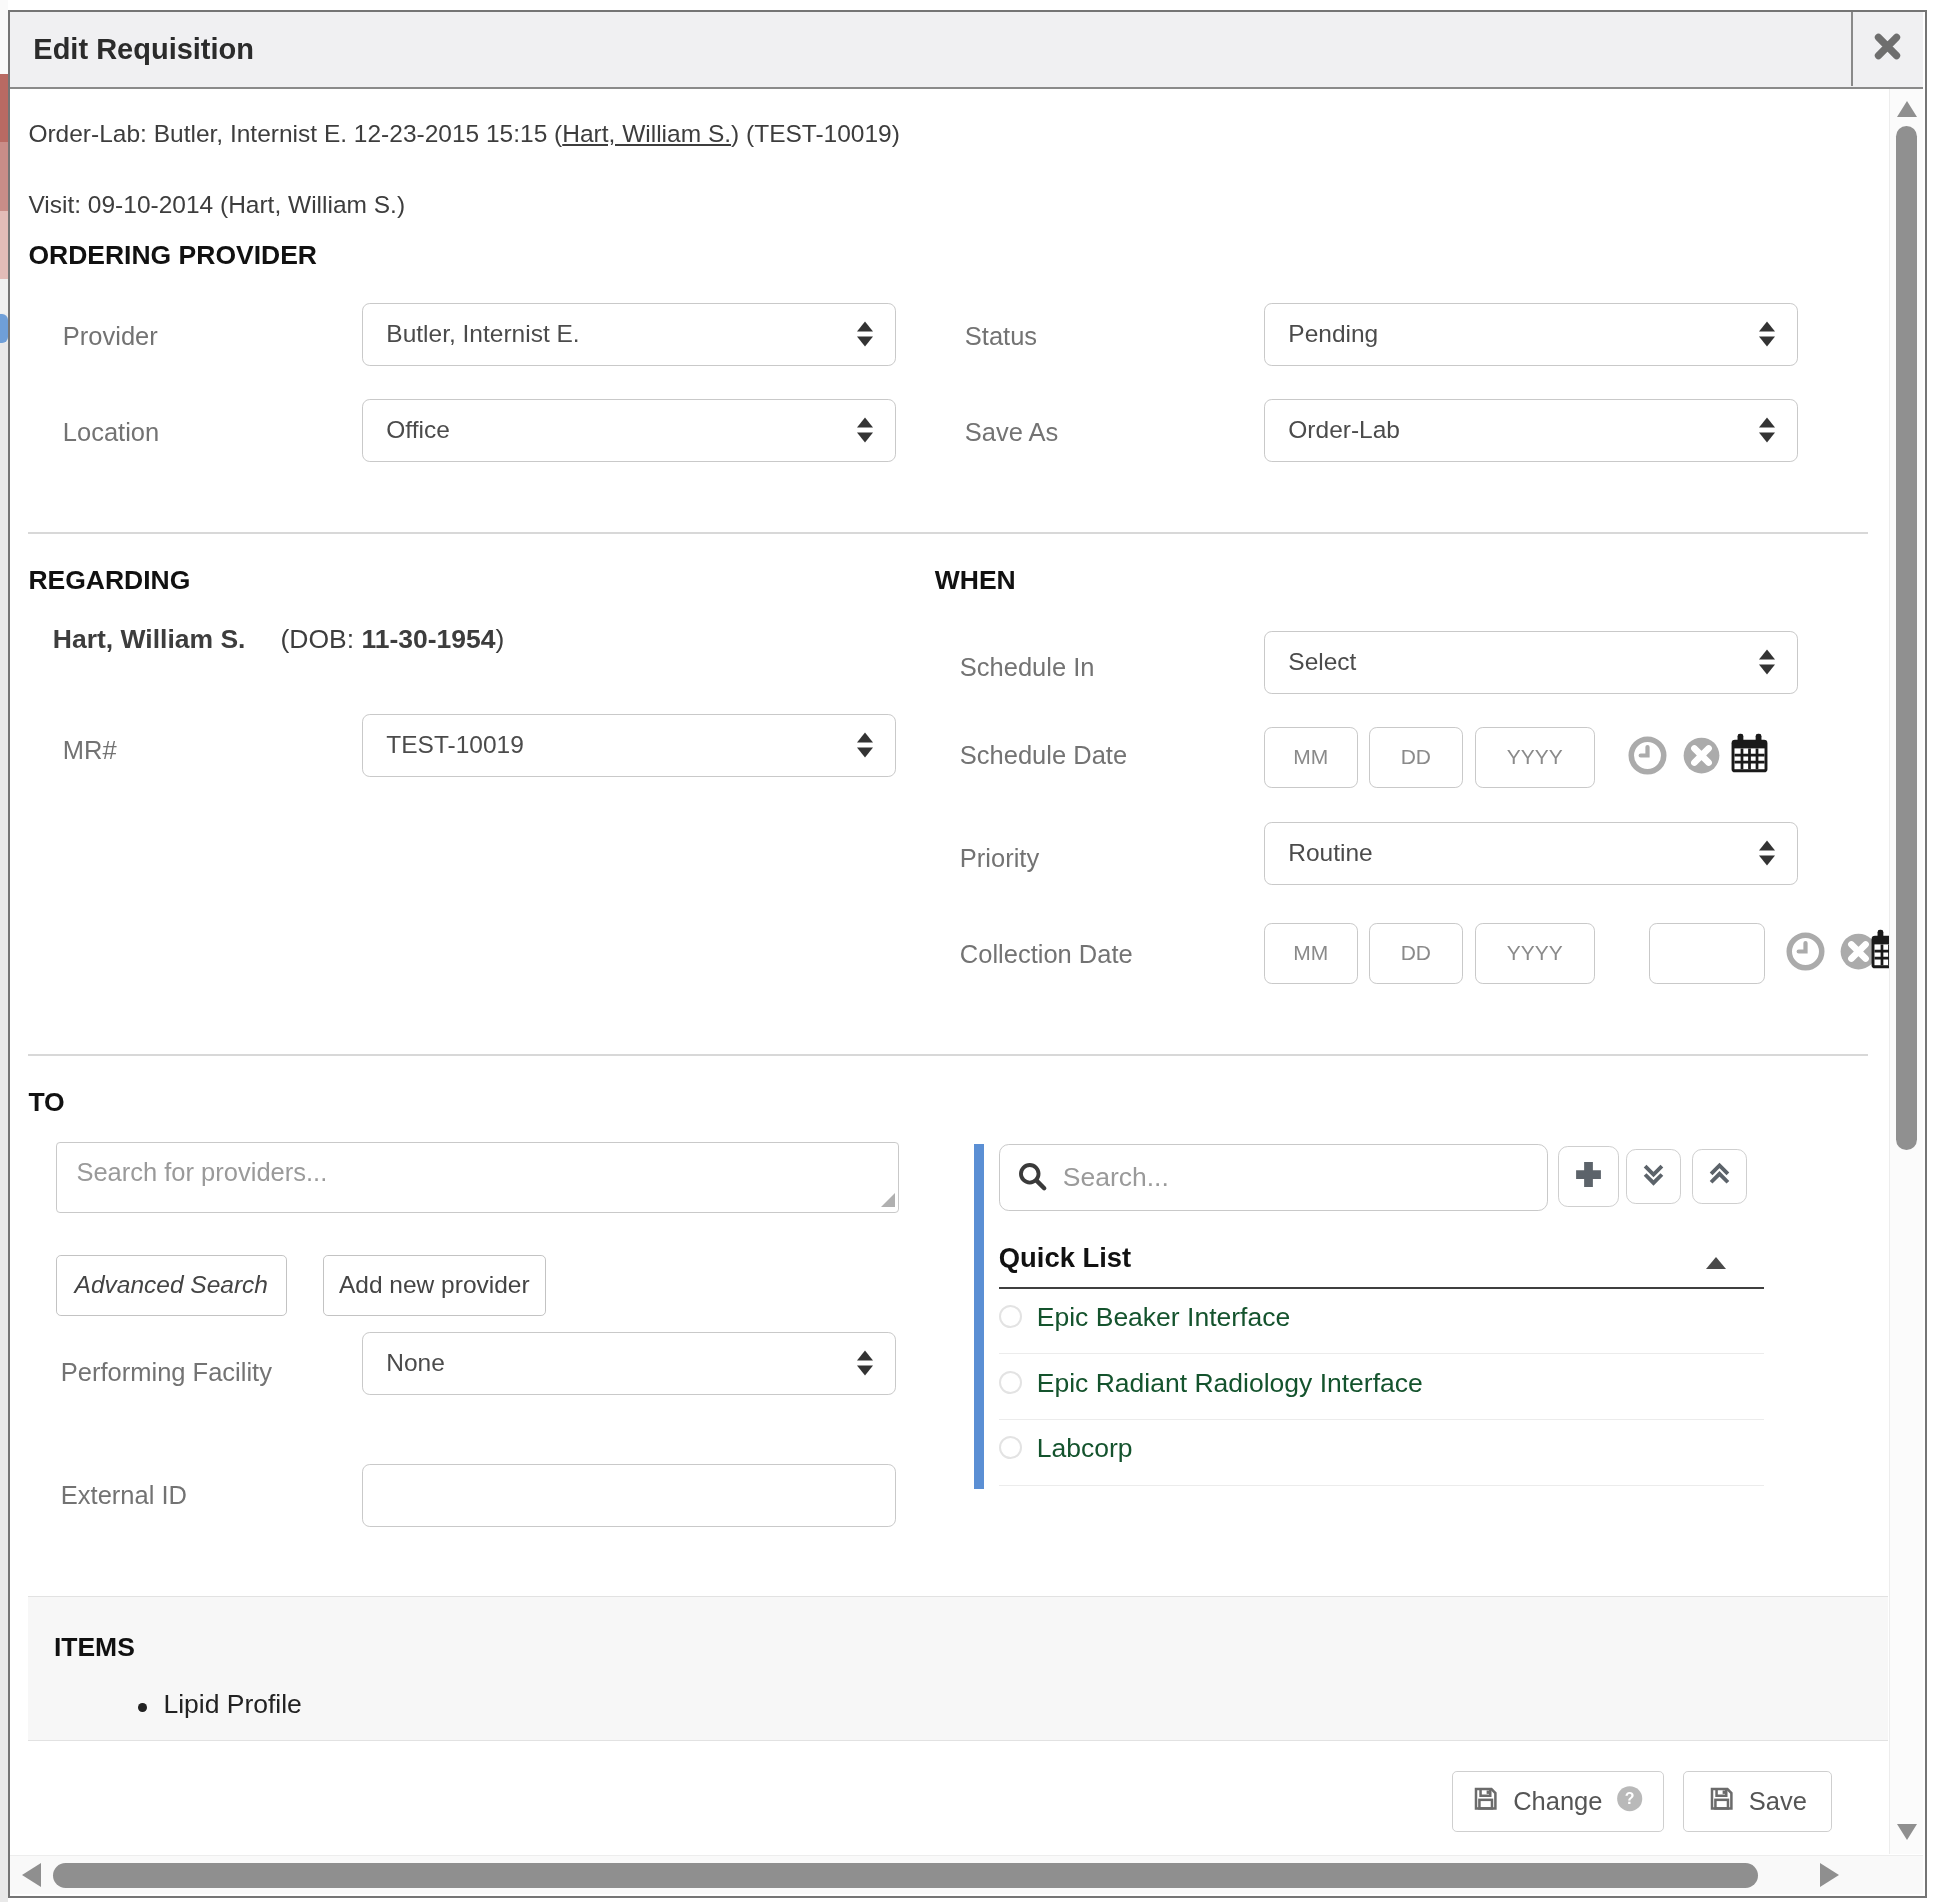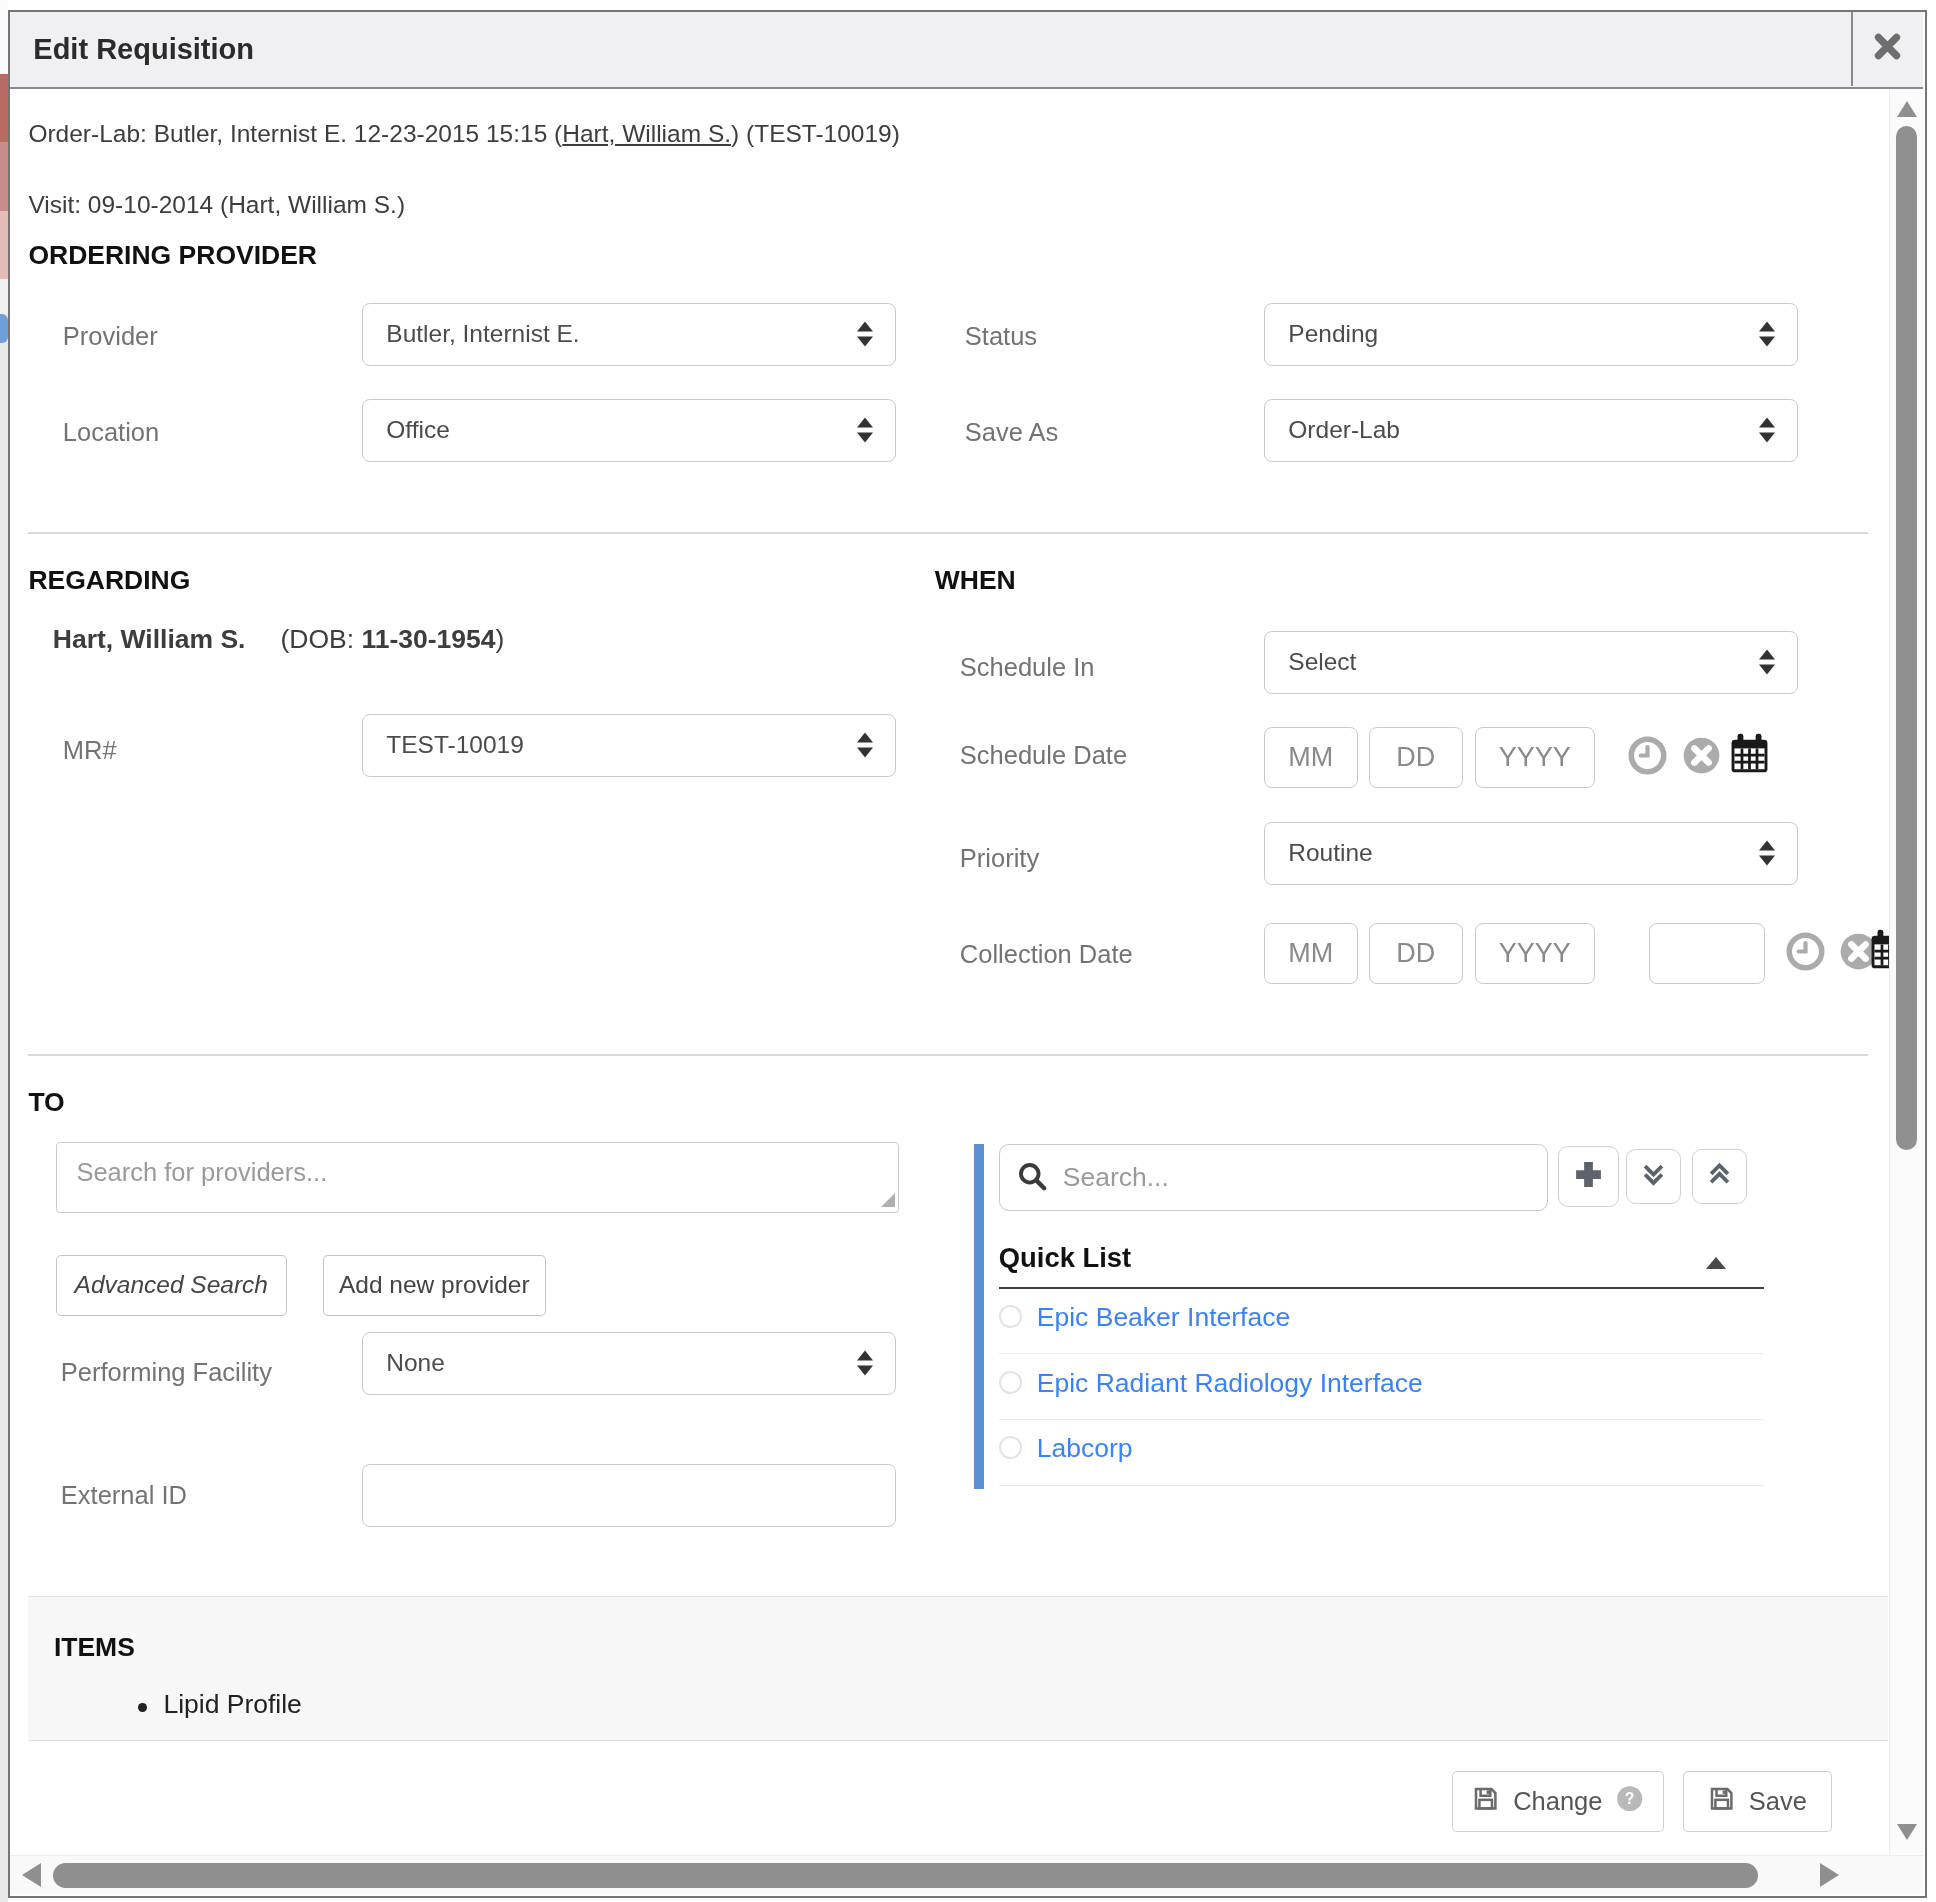--- a/index.html
+++ b/index.html
@@ -31,21 +31,21 @@
   
   .sel{position:absolute;height:63px;width:534px;border:1px solid #c9c9c9;border-radius:7.8px;background:#fff;
        display:flex;align-items:center;padding:0 57px 0 23.5px;font-size:24.5px;color:#4b4b4b;cursor:pointer;}
   .sel-arrows{position:absolute;right:21.6px;top:50%;transform:translateY(-50%);
               display:flex;flex-direction:column;align-items:center;gap:4.9px;}
   .tri-up{width:0;height:0;border-left:8.8px solid transparent;border-right:8.8px solid transparent;border-bottom:10.8px solid #333;}
   .tri-dn{width:0;height:0;border-left:8.8px solid transparent;border-right:8.8px solid transparent;border-top:10.8px solid #333;}
 
   input,textarea{outline:none;}
   .dinput{position:absolute;height:61px;border:1px solid #c9c9c9;border-radius:7.8px;text-align:center;
-          font-size:27px;color:#555;background:#fff;}
+          font-size:21px;color:#555;background:#fff;}
   .dinput::placeholder{color:#8a8a8a;}
   .ticon{position:absolute;width:39px;height:39px;}
 
   .textarea-wrap{position:absolute;left:46px;top:1053px;width:843px;height:71px;}
   .textarea-wrap textarea{width:100%;height:100%;border:1px solid #c9c9c9;border-radius:3.9px;resize:none;
           font-size:25.5px;color:#333;padding:15.7px 19.6px;}
   .textarea-wrap textarea::placeholder{color:#9a9a9a;}
   .grip{position:absolute;right:3.9px;bottom:5.9px;width:0;height:0;
         border-left:14.7px solid transparent;border-bottom:14.7px solid #b0b0b0;}
 
@@ -57,21 +57,21 @@
         font-size:26.5px;color:#333;padding:0 19.6px 0 63px;}
   .search-wrap input::placeholder{color:#9a9a9a;}
   .search-ic{position:absolute;left:17.6px;top:16.7px;width:33px;height:33px;}
 
   .sq-btn{position:absolute;background:#fff;border:1px solid #cfcfcf;border-radius:9.8px;
           display:flex;align-items:center;justify-content:center;cursor:pointer;}
 
   .accent-bar{position:absolute;left:964px;top:1055px;width:9.8px;height:345px;}
   .ql-underline{position:absolute;left:989px;top:1198px;width:765px;height:2px;background:#3f3f3f;}
   .ql-sep{position:absolute;left:989px;width:765px;height:1px;background:#ececec;}
-  .ql-label{position:absolute;font-size:26.5px;color:#3b82f6;white-space:nowrap;}
+  .ql-label{position:absolute;font-size:26.5px;color:#14532d;white-space:nowrap;}
   .radio{position:absolute;width:23.5px;height:23.5px;border:2px solid #e3e3e3;border-radius:50%;background:#fff;}
   .caret-up{position:absolute;width:0;height:0;border-left:10.8px solid transparent;border-right:10.8px solid transparent;
             border-bottom:12.7px solid #4a4a4a;}
 
   .items-band{position:absolute;left:18.6px;top:1507px;width:1860px;height:145px;background:#f7f7f7;
               border-top:1px solid #e2e2e2;border-bottom:1px solid #e2e2e2;}
   .bullet{position:absolute;width:8.8px;height:8.8px;border-radius:50%;background:#222;}
 
   .foot-btn{position:absolute;height:61px;background:#fff;border:1px solid #cfcfcf;border-radius:4.9px;
             display:flex;align-items:center;justify-content:center;gap:13.7px;font-size:25.5px;color:#555;cursor:pointer;}

